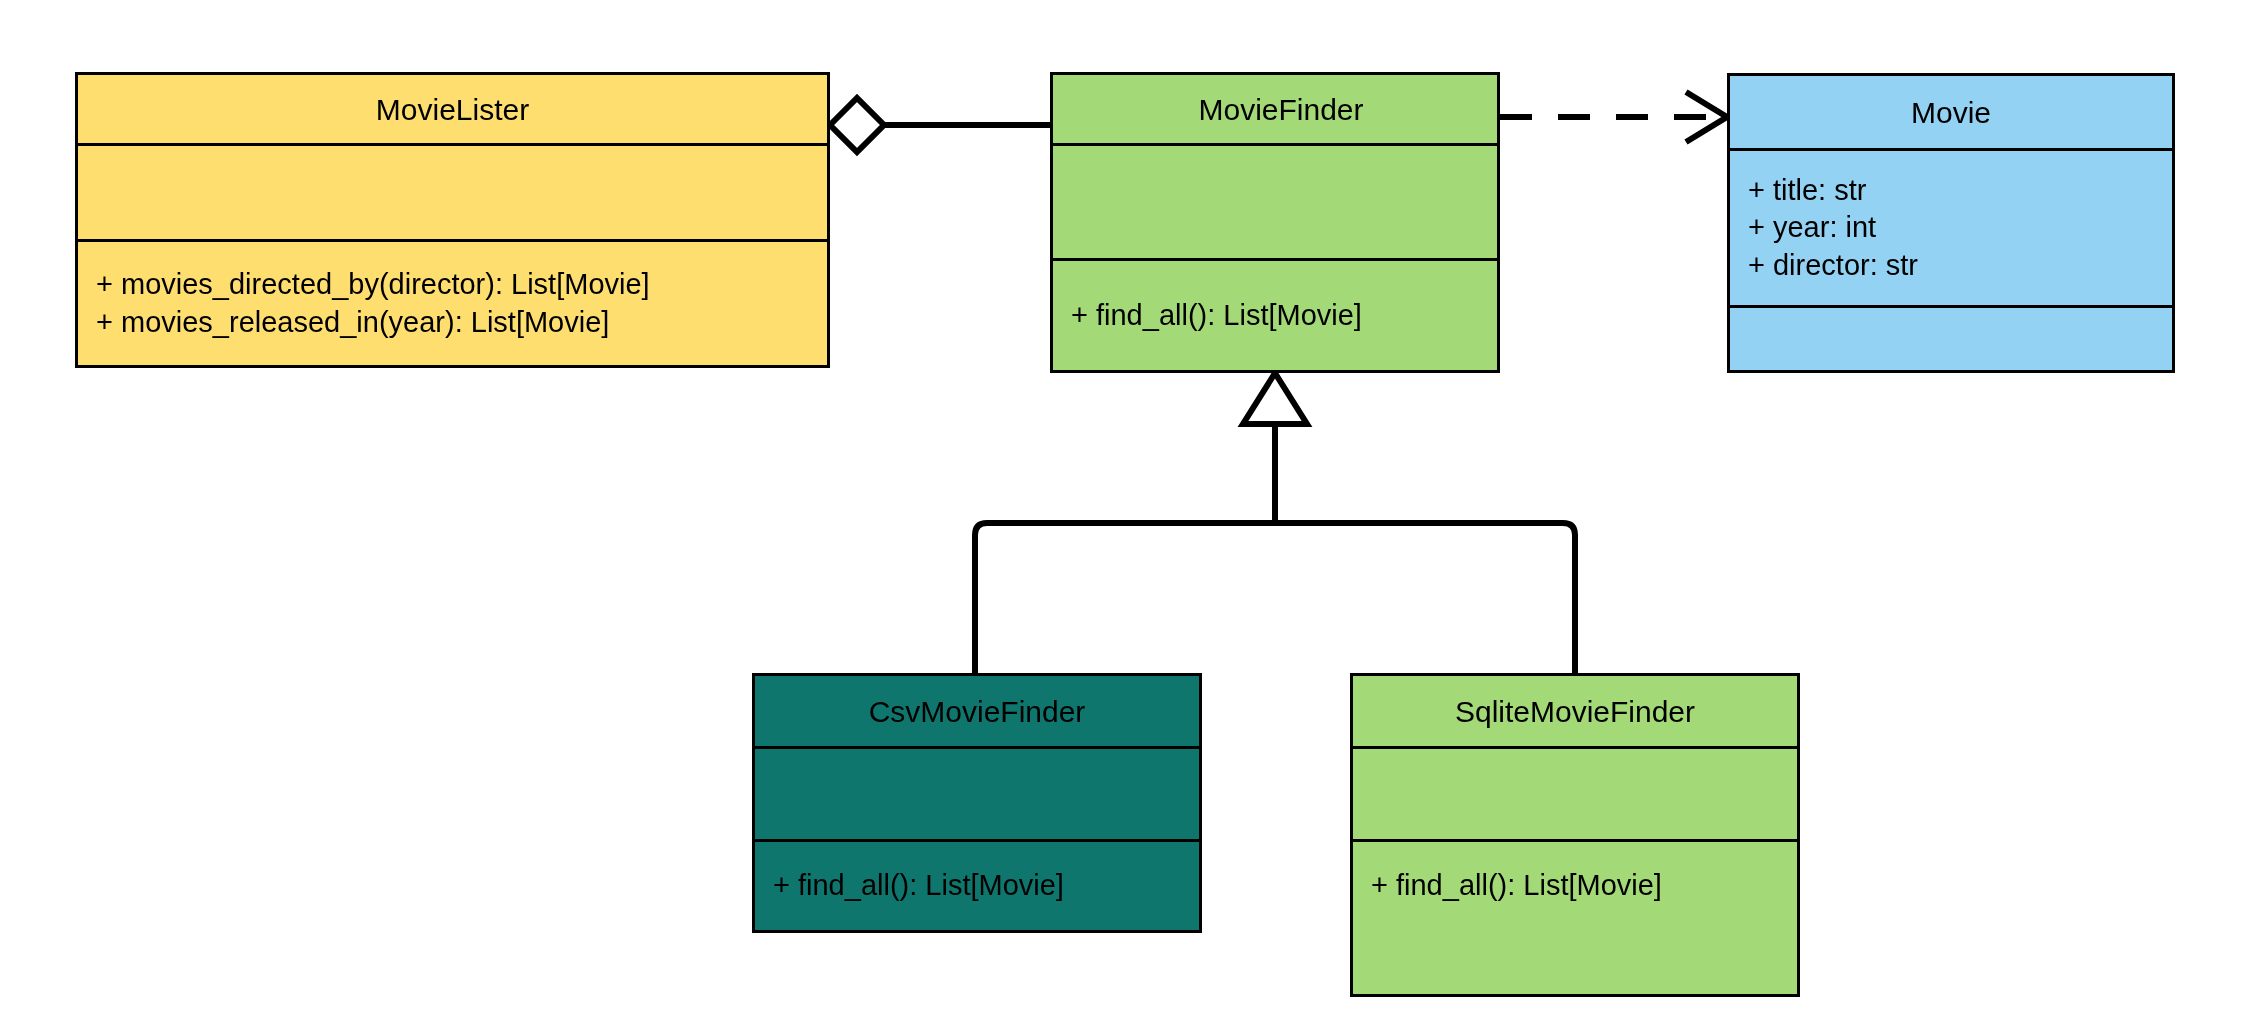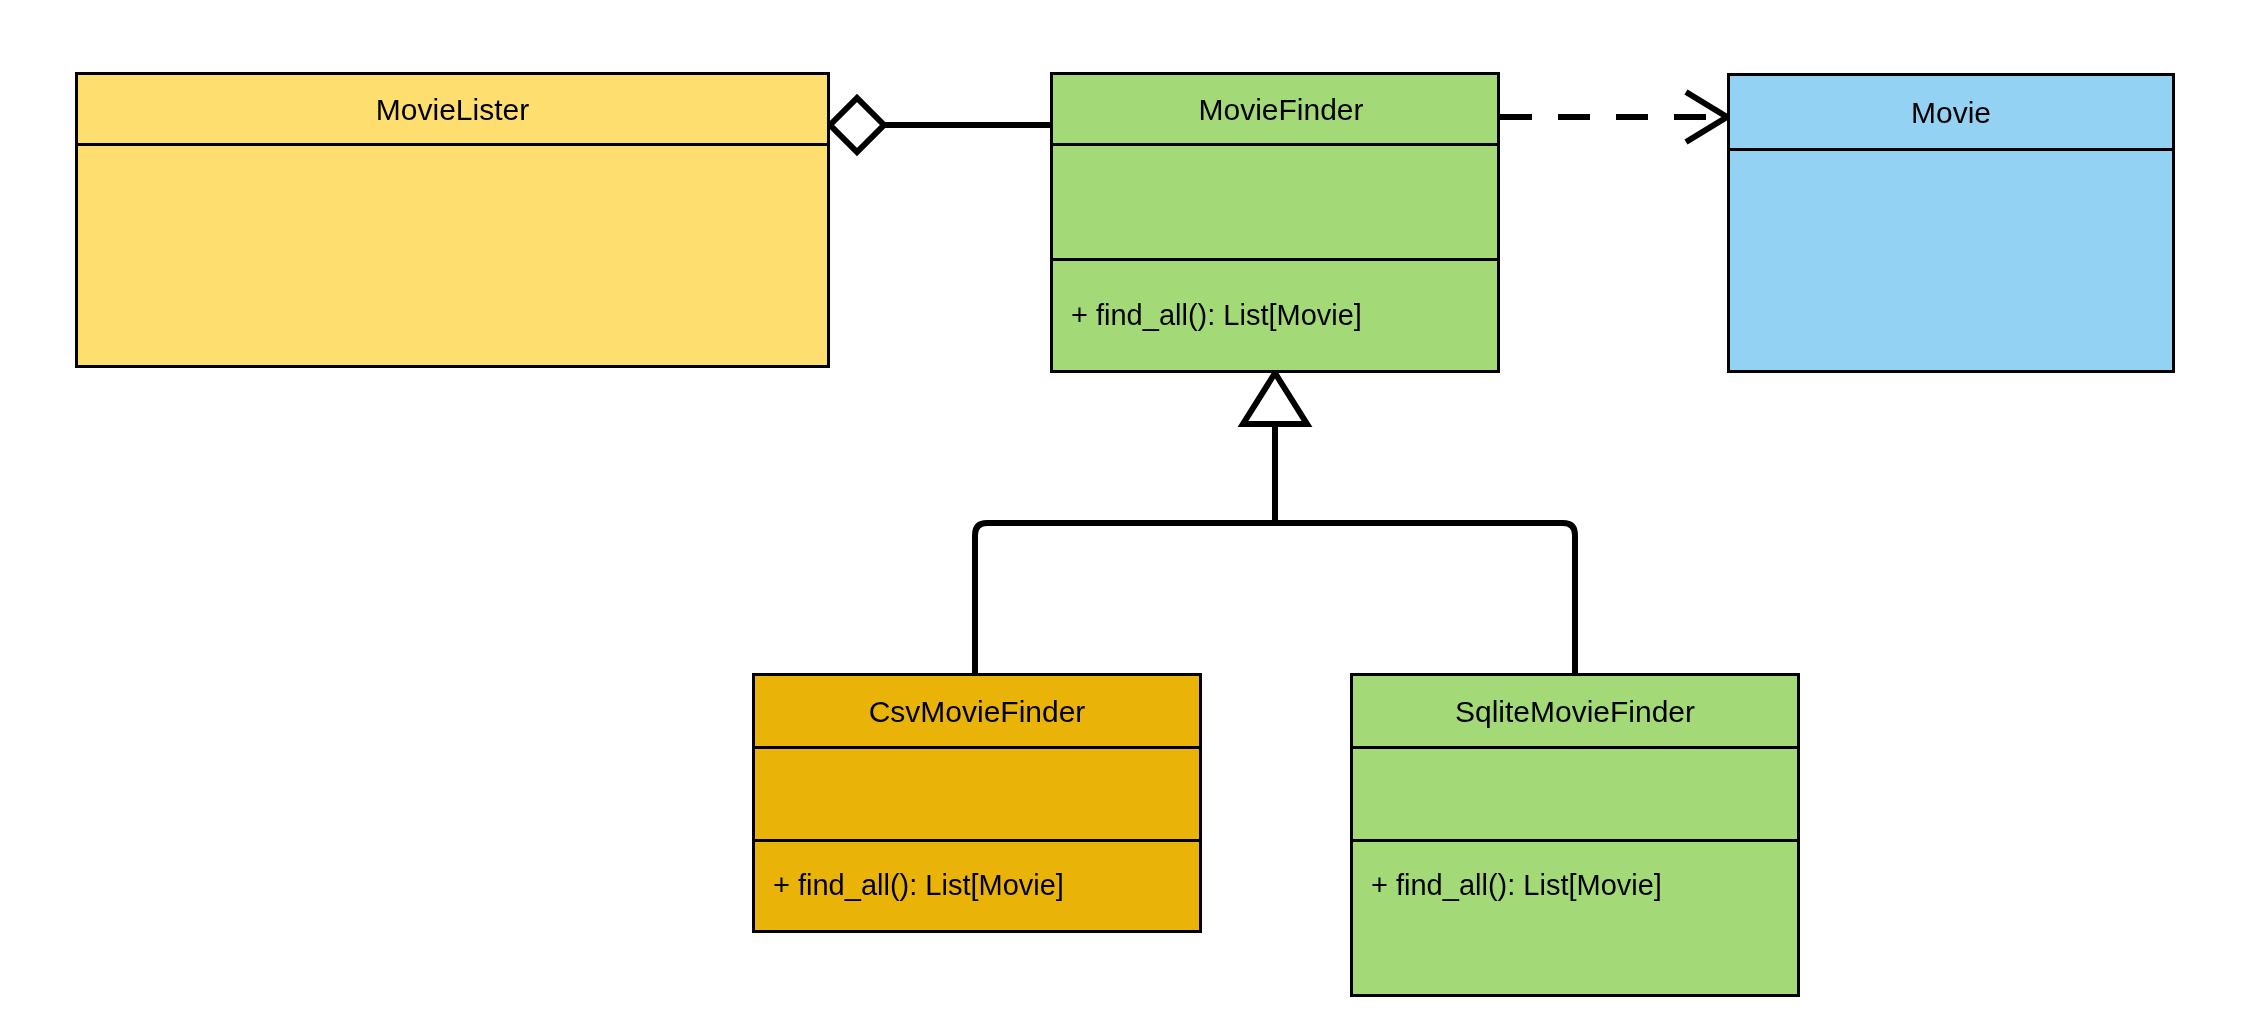--- a/index.html
+++ b/index.html
@@ -76,21 +76,21 @@
   #class-moviefinder { left: 1050px; top: 72px;  width: 450px; height: 301px; background: #A3D977; }
   #class-moviefinder .c1 { height: 68px; padding-left: 12px; }
   #class-moviefinder .c2 { height: 115px; }
   #class-moviefinder .c3 { height: 112px; }
 
   #class-movie { left: 1727px; top: 73px;  width: 448px; height: 300px; background: #93D2F3; }
   #class-movie .c1 { height: 72px; text-align: right; }
   #class-movie .c2 { height: 157px; }
   #class-movie .c3 { height: 70px; }
 
-  #class-csvmoviefinder  { left: 752px;  top: 673px; width: 450px; height: 260px; background: #eab308; }
+  #class-csvmoviefinder  { left: 752px;  top: 673px; width: 450px; height: 260px; background: #0f766e; }
   #class-csvmoviefinder .c1 { height: 70px; }
   #class-csvmoviefinder .c2 { height: 93px; }
   #class-csvmoviefinder .c3 { height: 91px; }
 
   #class-sqlitemoviefinder { left: 1350px; top: 673px; width: 450px; height: 324px; background: #A3D977; }
   #class-sqlitemoviefinder .c1 { height: 70px; }
   #class-sqlitemoviefinder .c2 { height: 93px; }
   #class-sqlitemoviefinder .c3 { height: 91px; }
 </style>
 </head>
@@ -119,32 +119,41 @@
 
       <line x1="1275" y1="424" x2="1275" y2="523" stroke="#000000" stroke-width="6"></line>
 
       <path d="M 975 673 L 975 535 Q 975 523 987 523 L 1563 523 Q 1575 523 1575 535 L 1575 673" fill="none" stroke="#000000" stroke-width="6" stroke-linecap="butt"></path>
     </g>
   </svg>
 
   <div class="uml-class" id="class-movielister">
     <div class="compartment c1 class-name">MovieLister</div>
     <div class="compartment c2 divided members empty"></div>
+    <div class="compartment c3 divided members">
+      <div class="member-line">+ movies_directed_by(director): List[Movie]</div>
+      <div class="member-line">+ movies_released_in(year): List[Movie]</div>
+    </div>
   </div>
 
   <div class="uml-class" id="class-moviefinder">
     <div class="compartment c1 class-name">MovieFinder</div>
     <div class="compartment c2 divided members empty"></div>
     <div class="compartment c3 divided members">
       <div class="member-line">+ find_all(): List[Movie]</div>
     </div>
   </div>
 
   <div class="uml-class" id="class-movie">
     <div class="compartment c1 class-name">Movie</div>
+    <div class="compartment c2 divided members">
+      <div class="member-line">+ title: str</div>
+      <div class="member-line">+ year: int</div>
+      <div class="member-line">+ director: str</div>
+    </div>
     <div class="compartment c3 divided members empty"></div>
   </div>
 
   <div class="uml-class" id="class-csvmoviefinder">
     <div class="compartment c1 class-name">CsvMovieFinder</div>
     <div class="compartment c2 divided members empty"></div>
     <div class="compartment c3 divided members">
       <div class="member-line">+ find_all(): List[Movie]</div>
     </div>
   </div>

